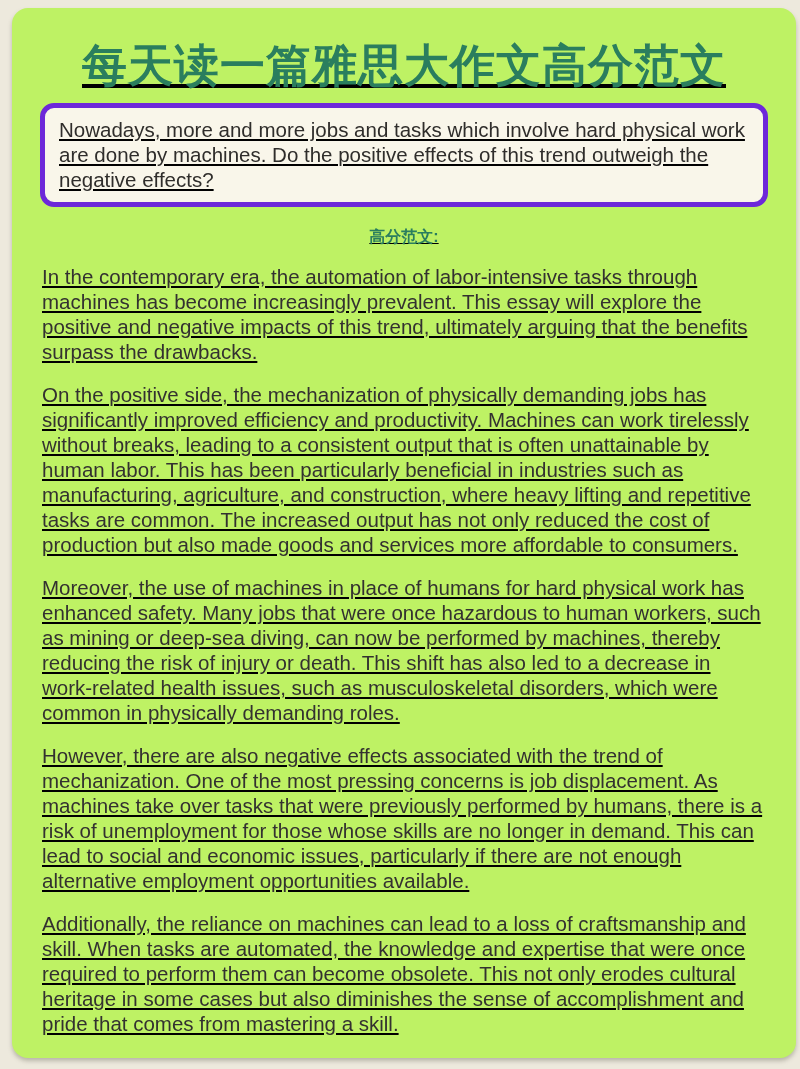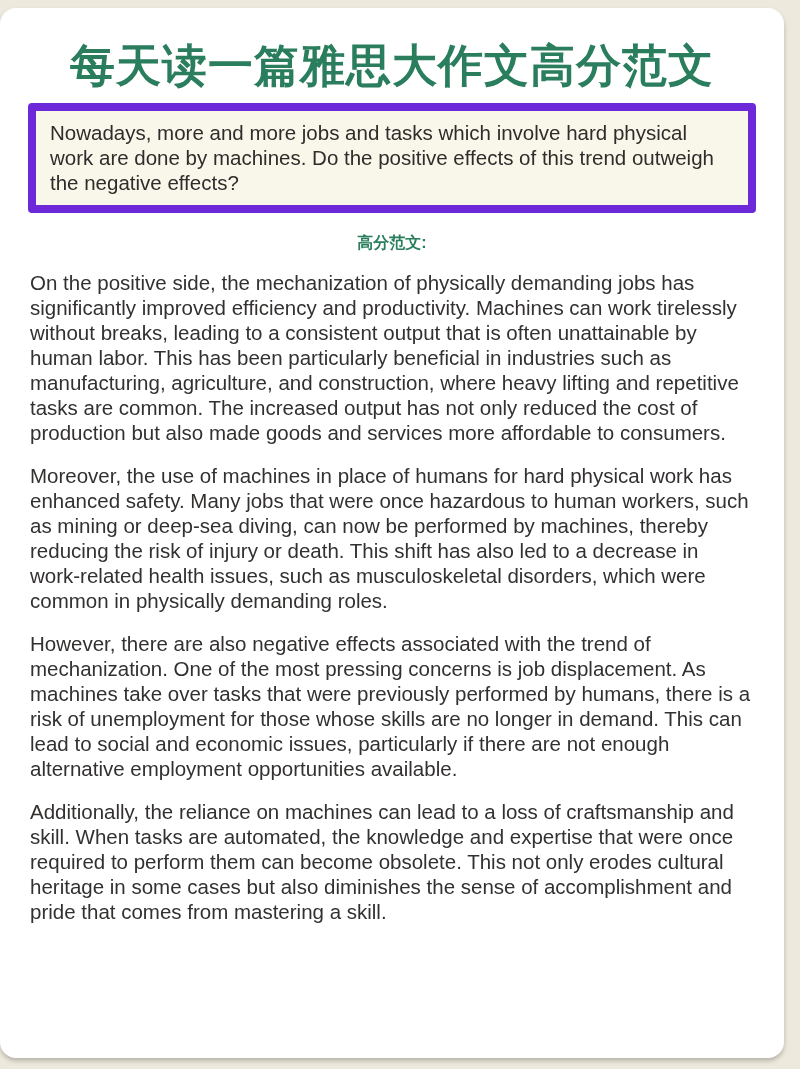--- a/index.html
+++ b/index.html
@@ -7,44 +7,45 @@
   html, body {
     width: 800px;
     height: 1069px;
     overflow: hidden;
     background: #ede9dd;
     font-family: "Liberation Sans", "DejaVu Sans", sans-serif;
   }
 
   .card {
     position: absolute;
-    left: 0;
+    left: 12px;
     top: 8px;
     width: 784px;
     height: 1050px;
-    background: #ffffff;
+    background: #bef264;
     border-radius: 16px;
     box-shadow: 0 3px 4px rgba(90, 88, 75, 0.35);
     overflow: hidden;
+    text-decoration: underline;
   }
 
   .page-title {
     margin-top: 30px;
     text-align: center;
     font-size: 45px;
     line-height: 56px;
     font-weight: bold;
     color: #2a7e5e;
     letter-spacing: 1px;
   }
 
   .question-box {
     margin: 9px 28px 0 28px;
-    border: 8px solid #6d28d9;
-    border-radius: 4px;
+    border: 5px solid #6d28d9;
+    border-radius: 14px;
     background: #f9f6ea;
     padding: 9px 14px 10px 14px;
     font-size: 20.5px;
     line-height: 25px;
     color: #2f2d2b;
   }
 
   .section-heading {
     margin-top: 16px;
     text-align: center;
@@ -73,19 +74,20 @@
 
   <h1 class="page-title">每天读一篇雅思大作文高分范文</h1>
 
   <div class="question-box">
     <span>Nowadays, more and more jobs and tasks which involve hard physical work are done by machines. Do the positive effects of this trend outweigh the negative effects?</span>
   </div>
 
   <h2 class="section-heading">高分范文:</h2>
 
   <div class="essay">
+    <p>In the contemporary era, the automation of labor-intensive tasks through machines has become increasingly prevalent. This essay will explore the positive and negative impacts of this trend, ultimately arguing that the benefits surpass the drawbacks.</p>
     <p>On the positive side, the mechanization of physically demanding jobs has significantly improved efficiency and productivity. Machines can work tirelessly without breaks, leading to a consistent output that is often unattainable by human labor. This has been particularly beneficial in industries such as manufacturing, agriculture, and construction, where heavy lifting and repetitive tasks are common. The increased output has not only reduced the cost of production but also made goods and services more affordable to consumers.</p>
     <p>Moreover, the use of machines in place of humans for hard physical work has enhanced safety. Many jobs that were once hazardous to human workers, such as mining or deep-sea diving, can now be performed by machines, thereby reducing the risk of injury or death. This shift has also led to a decrease in work-related health issues, such as musculoskeletal disorders, which were common in physically demanding roles.</p>
     <p>However, there are also negative effects associated with the trend of mechanization. One of the most pressing concerns is job displacement. As machines take over tasks that were previously performed by humans, there is a risk of unemployment for those whose skills are no longer in demand. This can lead to social and economic issues, particularly if there are not enough alternative employment opportunities available.</p>
     <p>Additionally, the reliance on machines can lead to a loss of craftsmanship and skill. When tasks are automated, the knowledge and expertise that were once required to perform them can become obsolete. This not only erodes cultural heritage in some cases but also diminishes the sense of accomplishment and pride that comes from mastering a skill.</p>
   </div>
 
 </div>
 
 </body></html>

